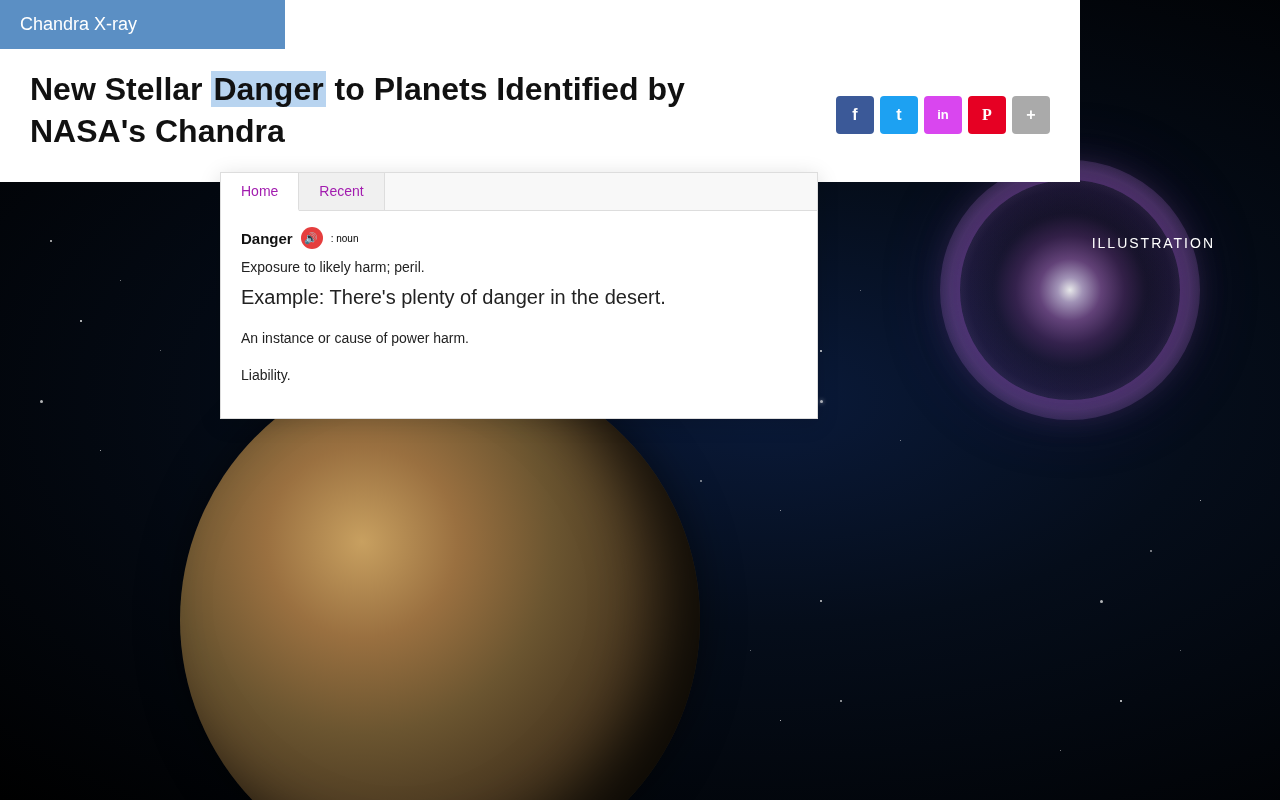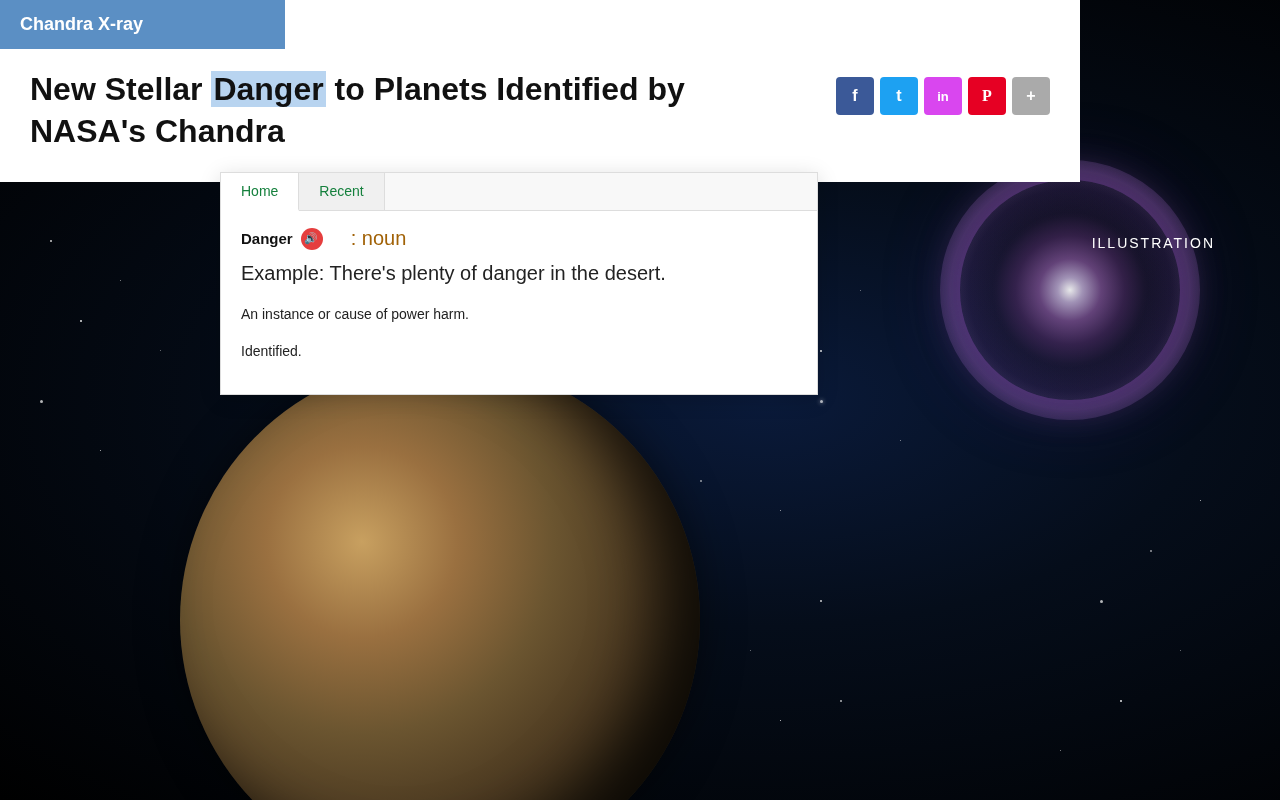--- a/index.html
+++ b/index.html
@@ -103,38 +103,38 @@
     
     .header-bar {
       background: #5b8fc4;
       padding: 14px 20px;
       width: 285px;
     }
 
     .header-title {
       color: white;
       font-size: 18px;
-      font-weight: bold;
+      font-weight: normal;
     }
 
     
     .article-body {
       padding: 20px 30px 30px 30px;
       background: white;
     }
 
     .article-date {
       font-size: 13px;
       color: #555;
       margin-bottom: 12px;
     }
 
     .article-title-row {
       display: flex;
-      align-items: flex-start;
+      align-items: center;
       justify-content: space-between;
       margin-bottom: 0;
     }
 
     .article-title {
       font-size: 32px;
       font-weight: bold;
       color: #111;
       line-height: 1.3;
       max-width: 750px;
@@ -186,21 +186,21 @@
 
     .dict-tabs {
       display: flex;
       border-bottom: 1px solid #ddd;
       background: #f8f8f8;
     }
 
     .dict-tab {
       padding: 10px 20px;
       font-size: 14px;
-      color: #15803d;
+      color: #a21caf;
       cursor: pointer;
       border-right: 1px solid #ddd;
       background: white;
     }
 
     .dict-tab.active {
       background: white;
       border-bottom: 2px solid white;
       margin-bottom: -1px;
       font-weight: normal;
@@ -233,23 +233,22 @@
       background: #e53e3e;
       border-radius: 50%;
       display: flex;
       align-items: center;
       justify-content: center;
       color: white;
       font-size: 11px;
     }
 
     .dict-pos {
-      font-size: 20px;
-      color: #a16207;
-      margin-left: 20px;
+      font-size: 10px;
+      color: #000000;
     }
 
     .dict-definition {
       font-size: 14px;
       color: #222;
       margin-bottom: 4px;
       line-height: 1.5;
     }
 
     .dict-example {
@@ -344,29 +343,30 @@
     <div class="dict-tab">Recent</div>
   </div>
   <div class="dict-content">
     <div class="dict-word-line">
       <span class="dict-word">Danger</span>
       <span class="dict-speaker">🔊</span>
       <span class="dict-pos">: noun</span>
     </div>
 
     <div class="dict-section">
+      <p class="dict-definition">Exposure to likely harm; peril.</p>
       <p class="dict-example">Example: There's plenty of danger in the desert.</p>
     </div>
 
     <div class="dict-section">
       <p class="dict-definition">An instance or cause of power harm.</p>
     </div>
 
 
     <div class="dict-section">
     </div>
 
 
     <div class="dict-section">
-      <p class="dict-definition">Identified.</p>
+      <p class="dict-definition">Liability.</p>
     </div>
   </div>
 </div>
 
 </body></html>

